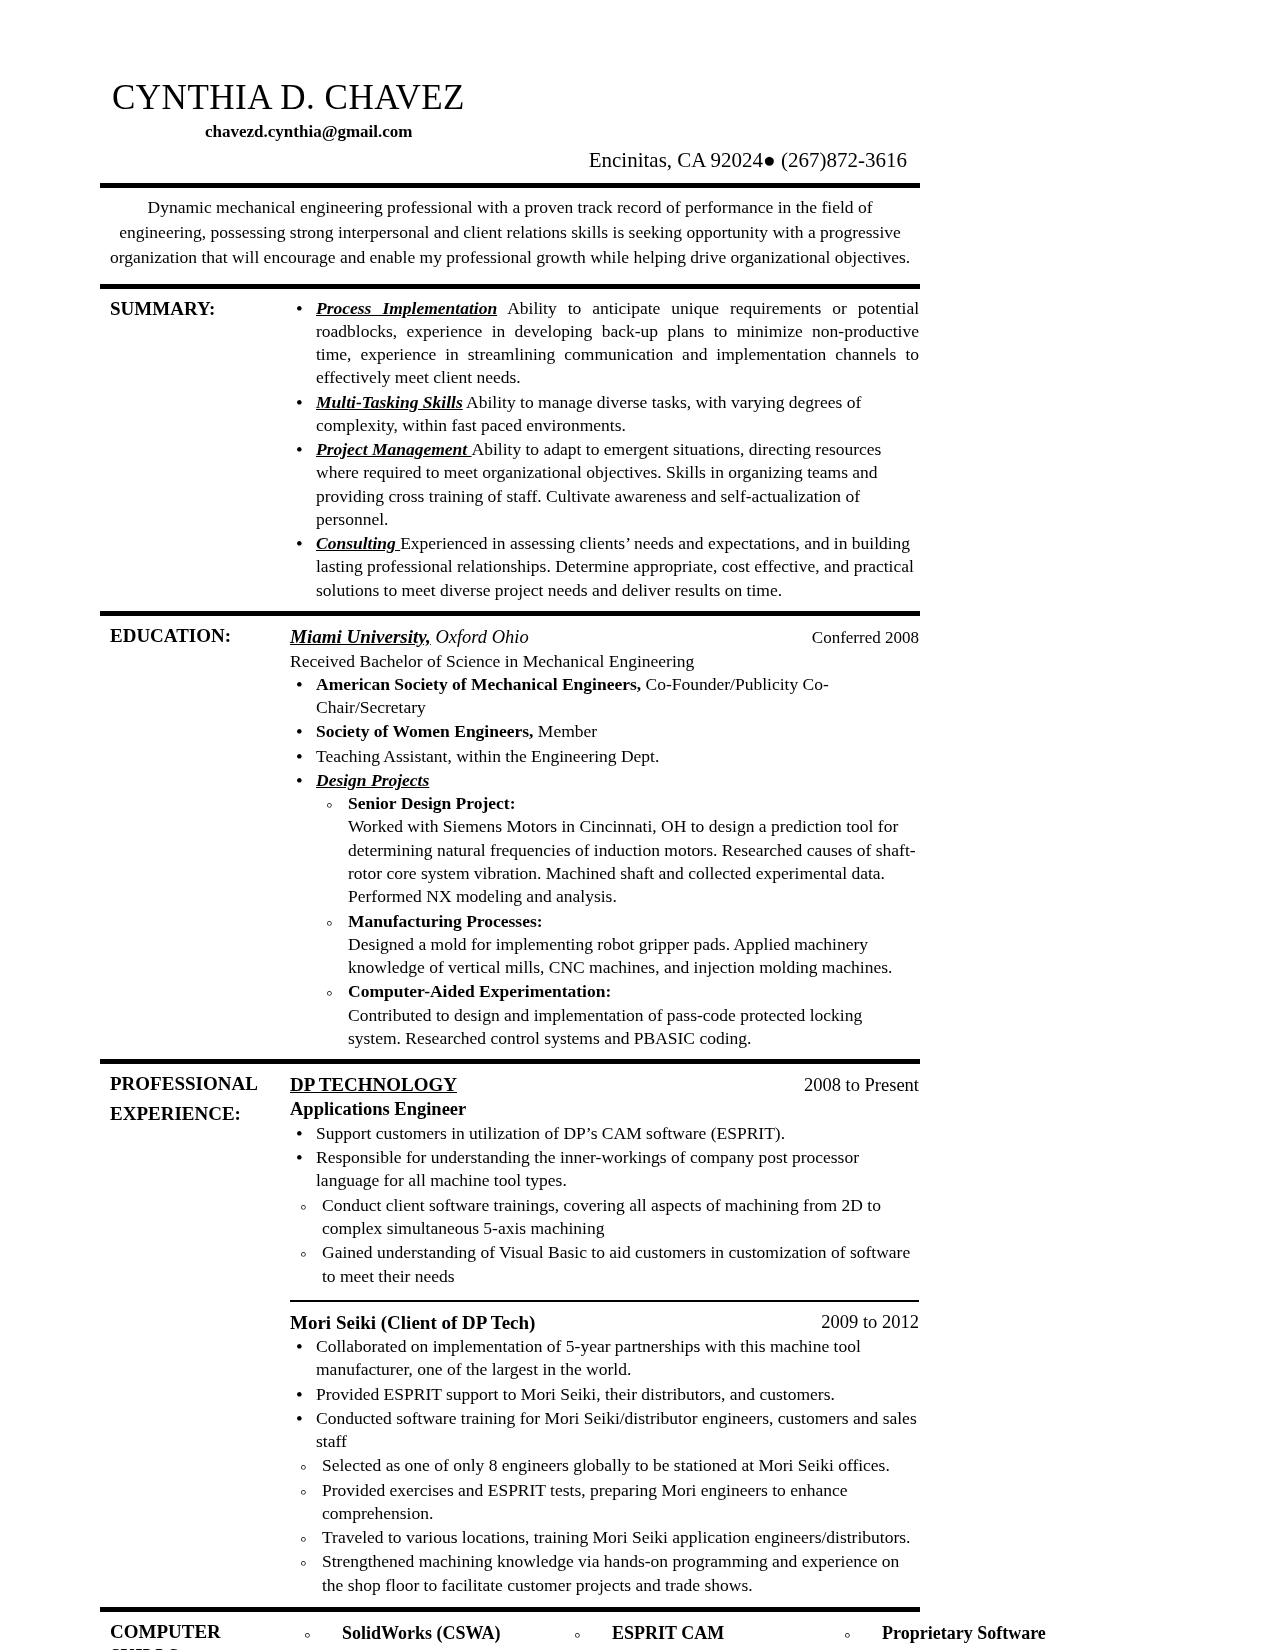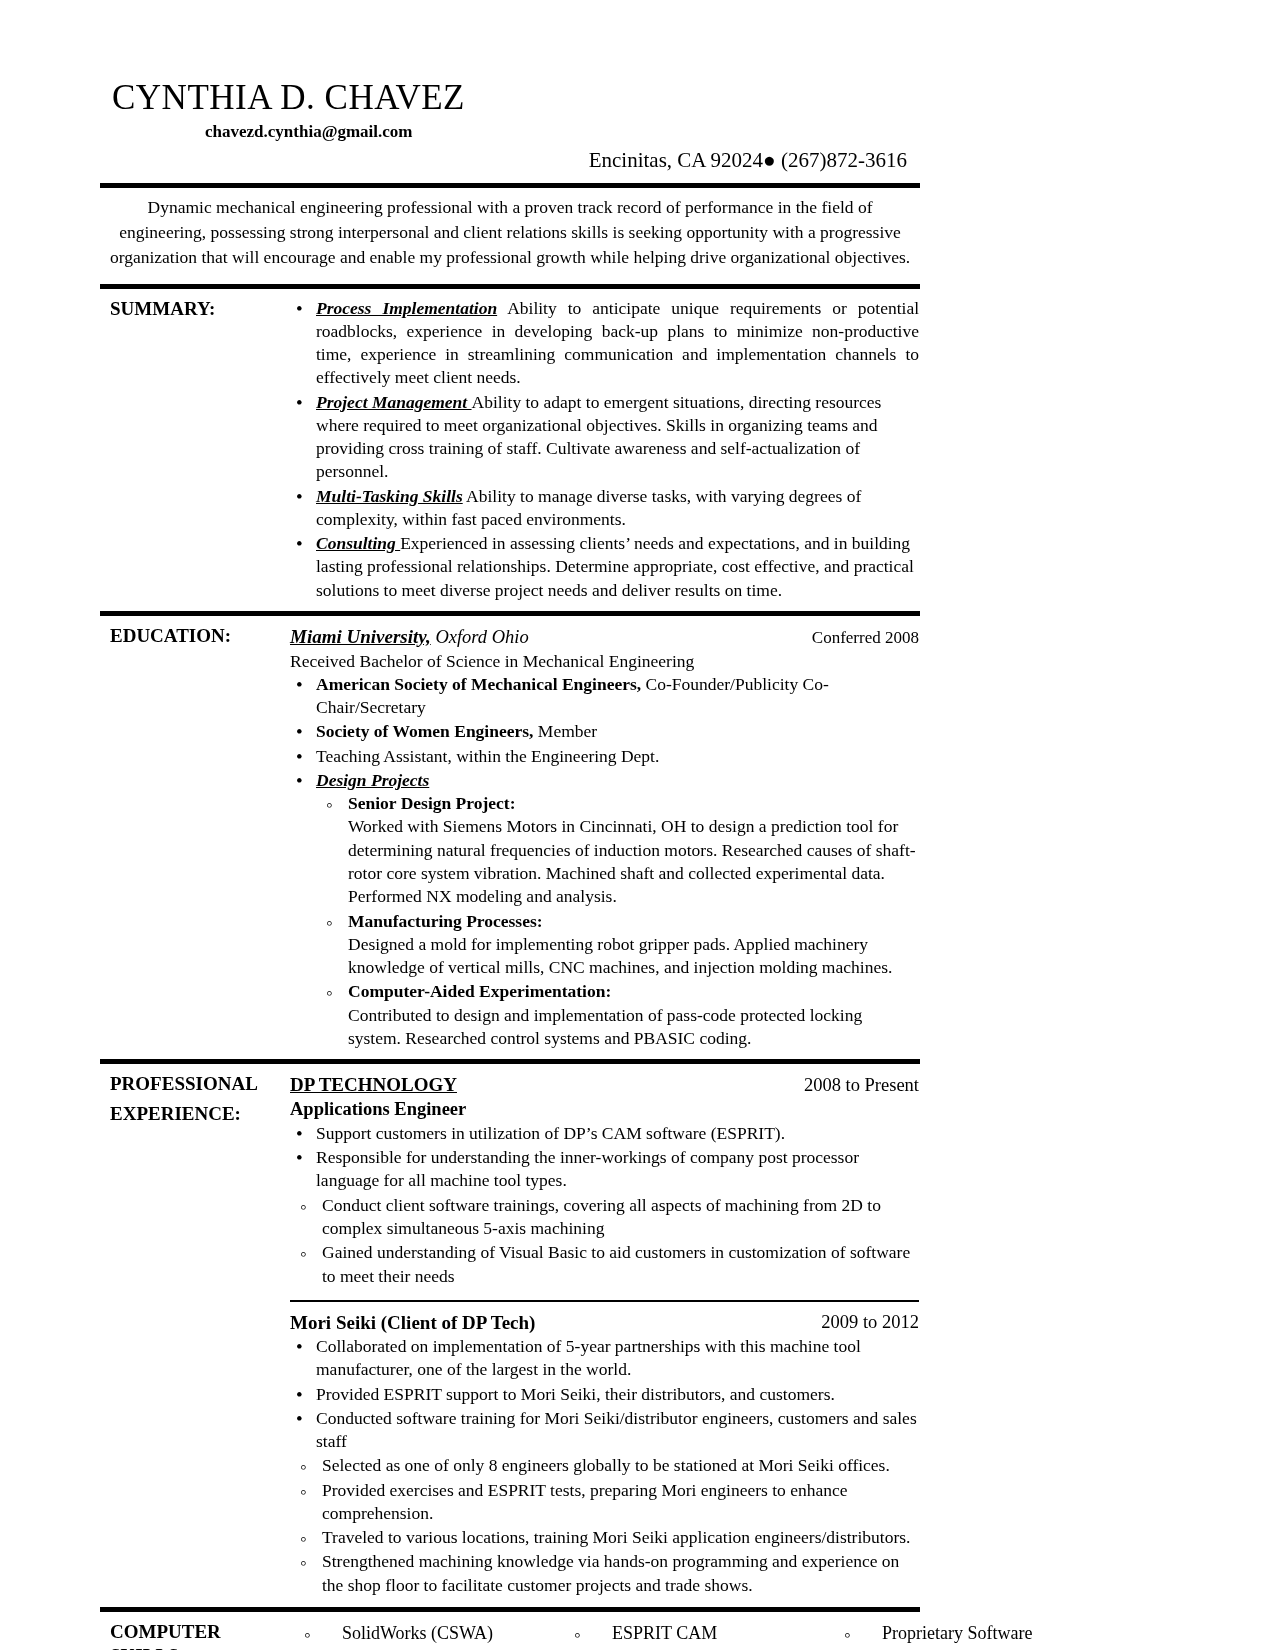--- a/index.html
+++ b/index.html
@@ -145,20 +145,21 @@
     padding-top: 2px;
   }
   .skills-col {
     flex: 0 0 270px;
   }
   .skills-col.wide { flex: 0 0 290px; }
   .skill-item {
     position: relative;
     padding-left: 52px;
     margin-bottom: 3px;
+    font-weight: bold;
   }
   .skill-item:before {
     content: "\25E6";
     position: absolute;
     left: 14px;
     top: 0;
     font-size: 19px;
   }
   .spacer-sm { height: 6px; }
 </style>
@@ -180,24 +181,24 @@
   <div class="rule-thick-2"></div>
 
   <div class="section">
     <div class="sec-label">SUMMARY:</div>
     <div class="sec-body">
       <ul class="disc">
         <li class="justify">
           <span class="bu">Process Implementation</span><span> Ability to anticipate unique requirements or potential roadblocks, experience in developing back-up plans to minimize non-productive time, experience in streamlining communication and implementation channels to effectively meet client needs.</span>
         </li>
         <li>
+          <span class="bu">Multi-Tasking Skills</span><span>  Ability to manage diverse tasks, with varying degrees of complexity, within fast paced environments.</span>
+        </li>
+        <li>
           <span class="bu">Project Management </span><span>  Ability to adapt to emergent situations, directing resources where required to meet organizational objectives.  Skills in organizing teams and providing cross training of staff.  Cultivate awareness and self-actualization of personnel.</span>
-        </li>
-        <li>
-          <span class="bu">Multi-Tasking Skills</span><span>  Ability to manage diverse tasks, with varying degrees of complexity, within fast paced environments.</span>
         </li>
         <li>
           <span class="bu">Consulting </span><span> Experienced in assessing clients’ needs and expectations, and in building lasting professional relationships. Determine appropriate, cost effective, and practical solutions to meet diverse project needs and deliver results on time.</span>
         </li>
       </ul>
     </div>
   </div>
 
   <div class="rule-thick-2"></div>
 

